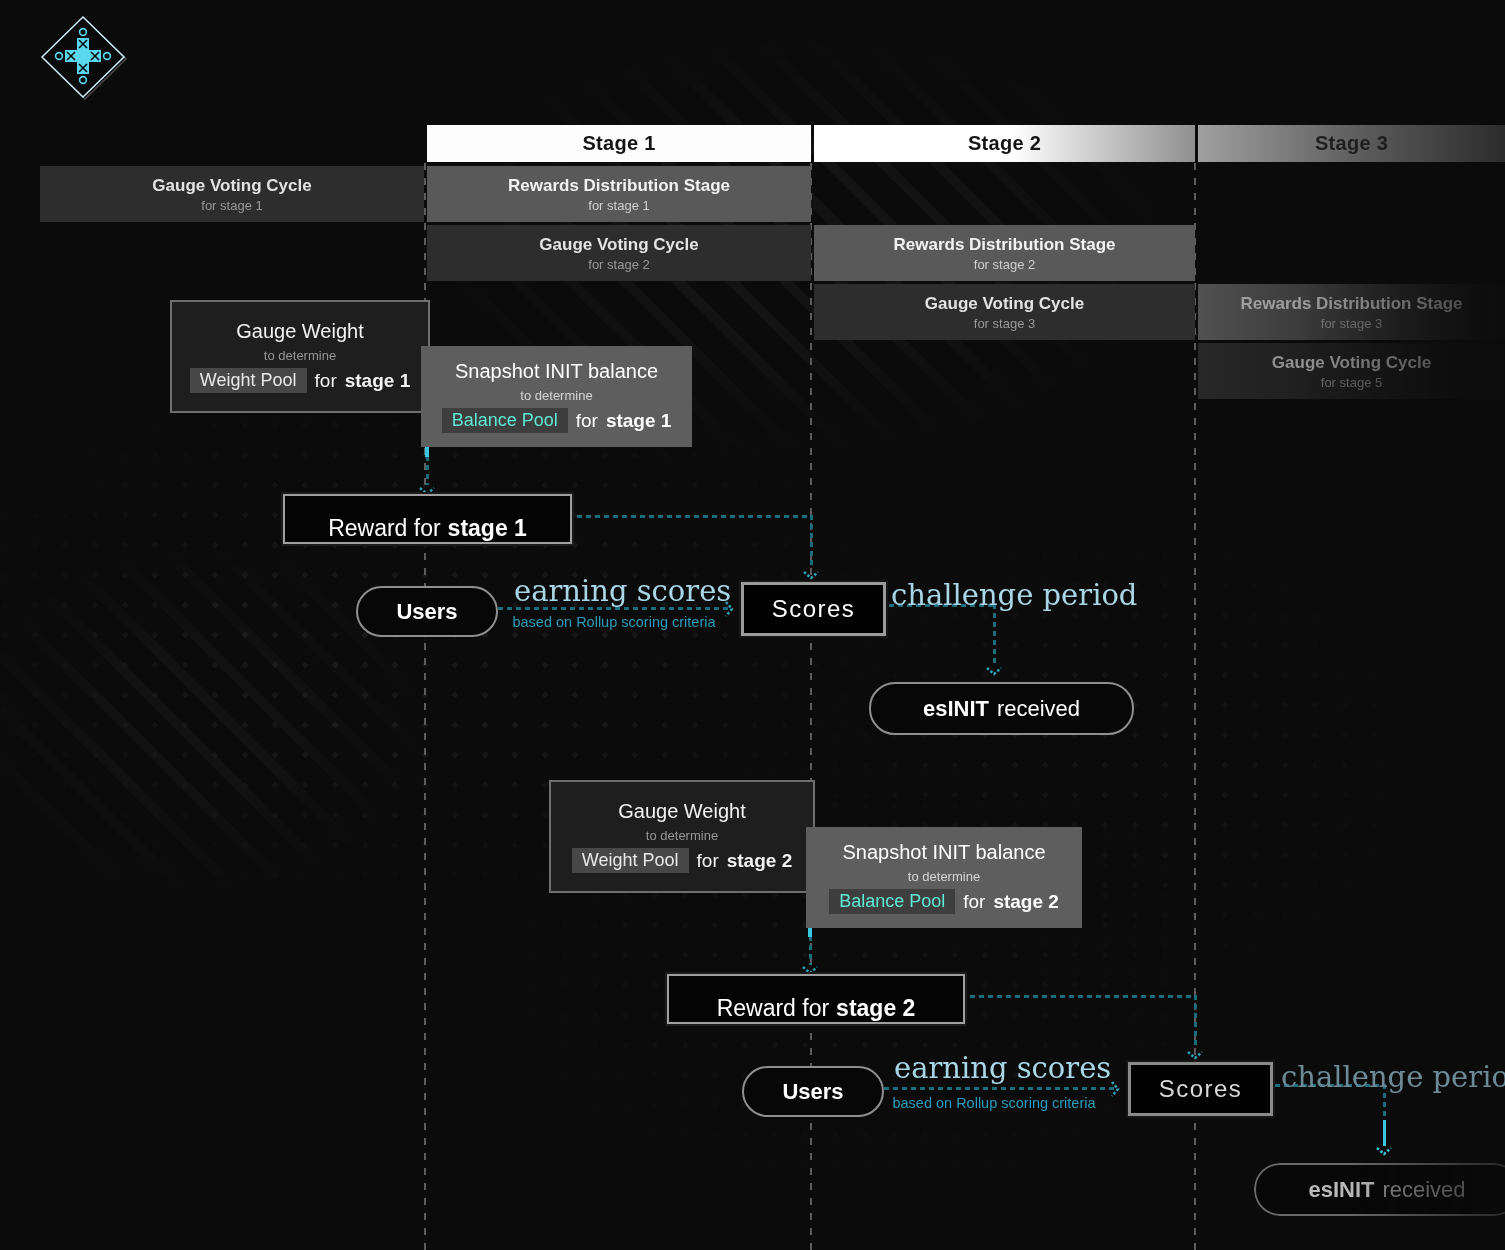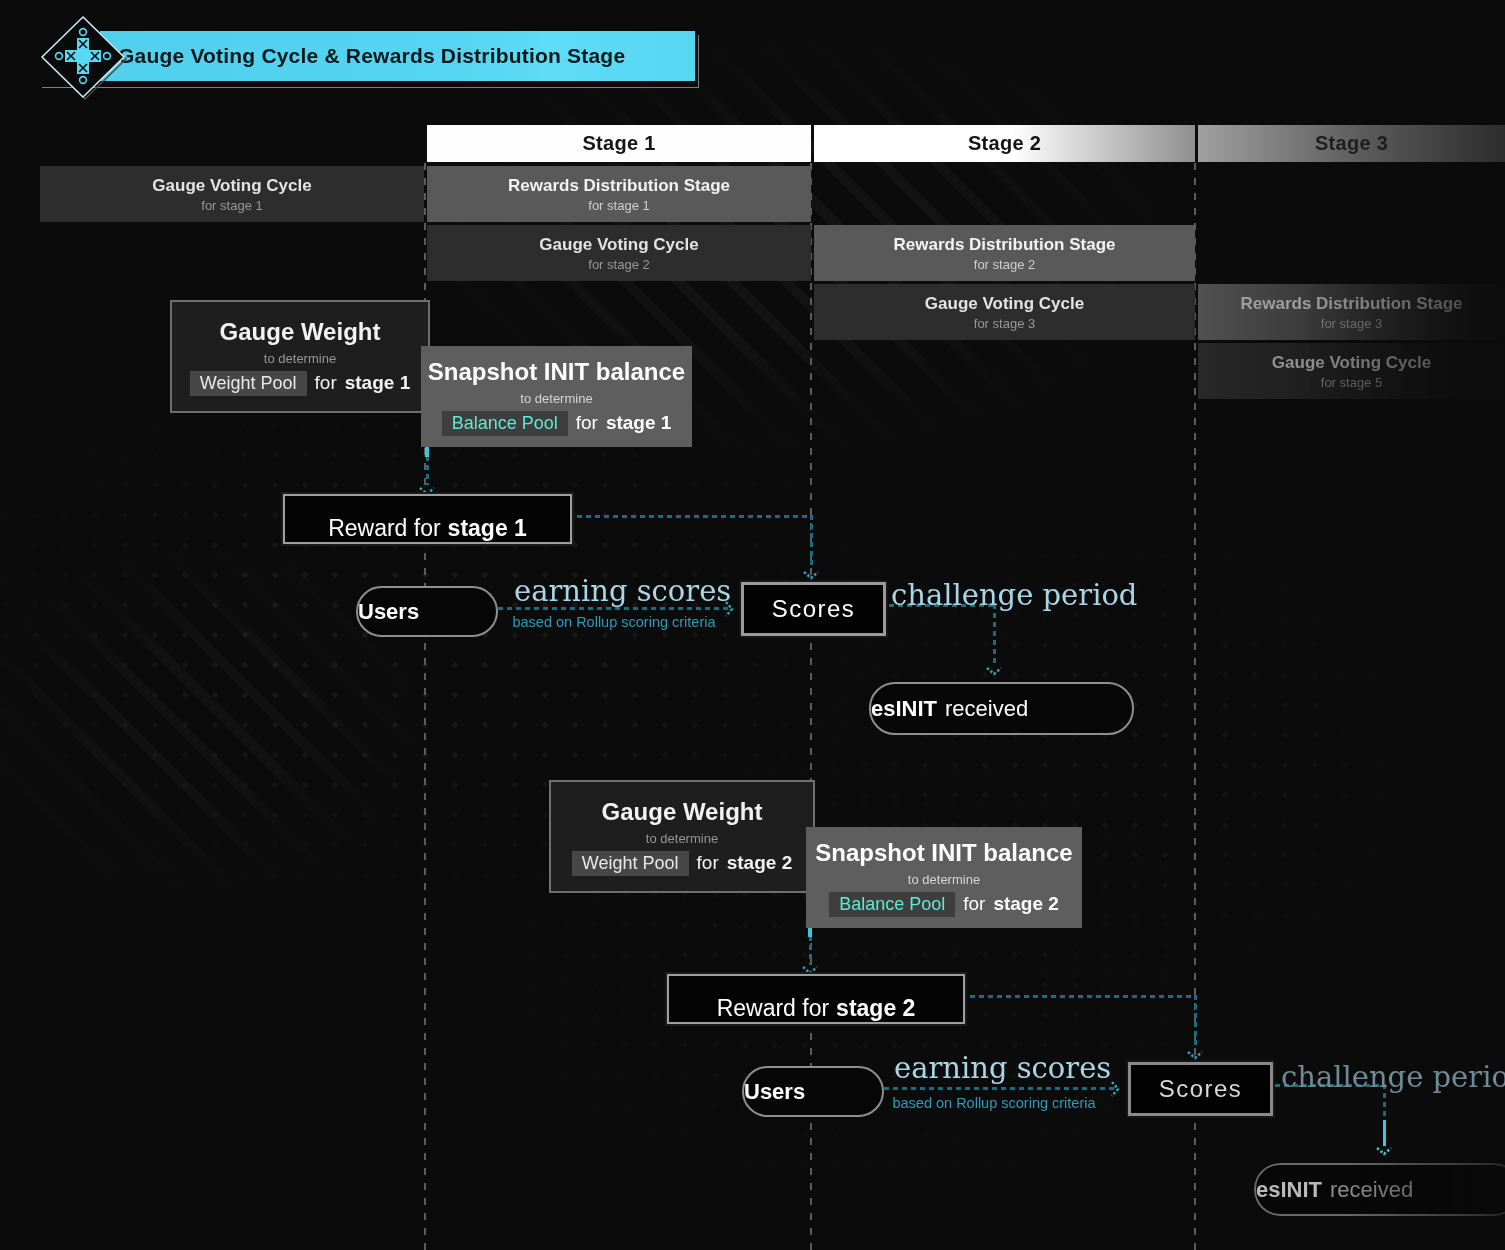--- a/index.html
+++ b/index.html
@@ -84,21 +84,21 @@
   #b4{left:814px;top:225px;width:381px;}
   #b5{left:814px;top:284px;width:381px;}
   #b6{left:1198px;top:284px;width:307px;}
   #b7{left:1198px;top:343px;width:307px;}
 
   
   .info{
     position:absolute;z-index:10;box-sizing:border-box;
     display:flex;flex-direction:column;align-items:center;justify-content:center;gap:5px;
   }
-  .info .it{font-weight:bold;font-size:24px;}
+  .info .it{font-weight:normal;font-size:20px;}
   .info .is{font-size:13px;}
   .pool-line{display:flex;align-items:center;gap:8px;font-size:19px;}
   .chip{padding:2px 10px;font-size:18px;}
   .info.gw{background:#1e1e1e;border:2px solid #6f6f6f;color:#f2f2f2;}
   .info.gw .is{color:#969696;}
   .info.gw .chip{background:#474747;color:#e8e8e8;}
   .info.sn{background:#5e5e5e;color:#ffffff;}
   .info.sn .is{color:#d6d6d6;}
   .info.sn .chip{background:#3e3e3e;color:#5eead4;}
   .bold{font-weight:bold;}
@@ -112,21 +112,21 @@
     position:absolute;z-index:10;background:#040404;border:2px solid #9f9f9f;
     box-shadow:0 0 0 2px #1b1b1b;display:flex;align-items:flex-end;justify-content:center;gap:7px;
     font-size:23px;color:#ffffff;
   }
   #rw1{left:283px;top:494px;width:285px;height:46px;}
   #rw2{left:667px;top:974px;width:294px;height:46px;}
 
   
   .pill{
     position:absolute;z-index:10;background:#070707;border:2px solid #8f8f8f;border-radius:26px;
-    display:flex;align-items:center;justify-content:flex-start;gap:8px;color:#fff;
+    display:flex;align-items:center;justify-content:center;gap:8px;color:#fff;
   }
   .pill .pb{font-weight:bold;font-size:22px;}
   .pill .pr{font-weight:normal;font-size:22px;}
   #us1{left:356px;top:586px;width:138px;height:47px;}
   #us2{left:742px;top:1066px;width:138px;height:47px;}
   #es1{left:869px;top:682px;width:261px;height:49px;}
   #es2{left:1254px;top:1163px;width:262px;height:49px;border-color:#6a6a6a;}
   #es2 .pb{color:#b9b9b9;} #es2 .pr{color:#8d8d8d;}
   #es2{
     -webkit-mask-image:linear-gradient(90deg,#000 35%,rgba(0,0,0,.25) 100%);
@@ -217,23 +217,20 @@
           <line x1="61" y1="41" x2="53" y2="49"></line>
       </g>
       <g fill="none" stroke="#5ad8f2" stroke-width="1.6">
         <circle cx="45" cy="21" r="3.4"></circle>
           <circle cx="45" cy="69" r="3.4"></circle>
         <circle cx="21" cy="45" r="3.4"></circle>
           <circle cx="69" cy="45" r="3.4"></circle>
       </g>
     </svg>
   </div>
-  <div class="banner">
-    <span class="banner-title">Gauge Voting Cycle &amp; Rewards Distribution Stage</span>
-  </div>
 
   <div class="divider" id="div1"></div>
   <div class="divider" id="div2"></div>
   <div class="divider" id="div3"></div>
 
   <div class="h-cell" id="h1">Stage 1</div>
   <div class="h-cell" id="h2">Stage 2</div>
   <div class="h-cell" id="h3">Stage 3</div>
 
   <div class="bar dark" id="b1">

